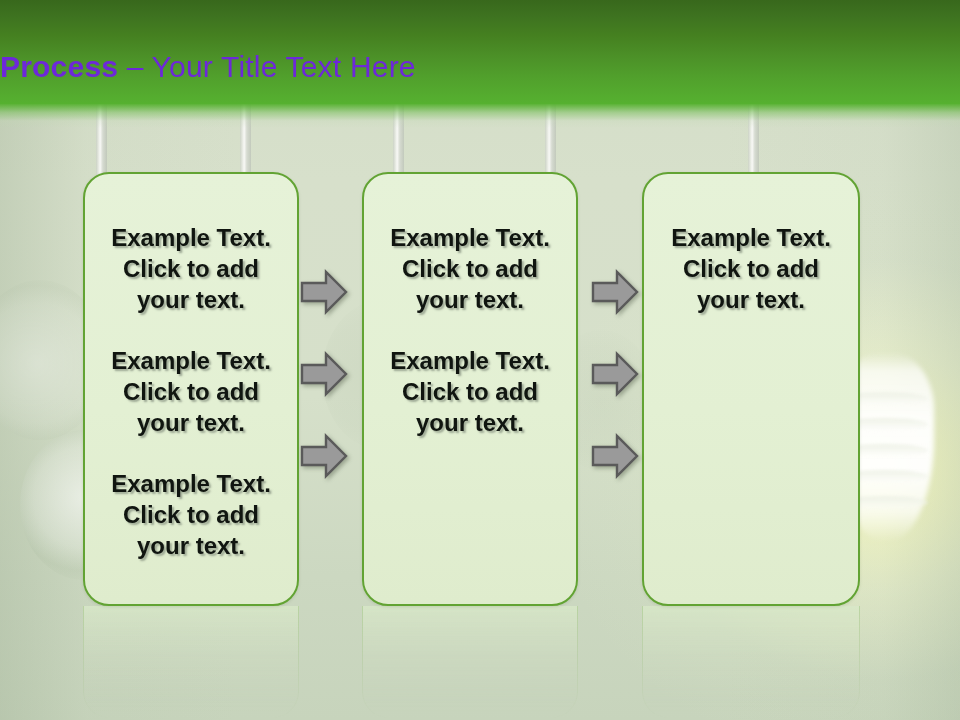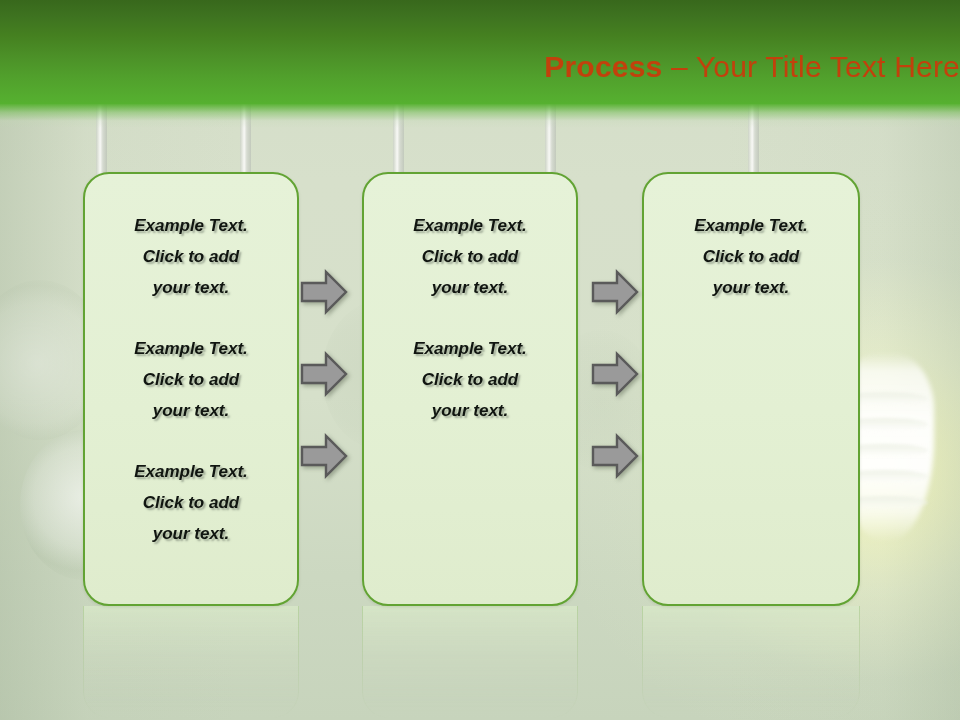--- a/index.html
+++ b/index.html
@@ -106,22 +106,22 @@
   .titlebar-fade {
     position:absolute; left:0; top:104px;
     width:960px; height:24px;
     background:linear-gradient(180deg,
         rgba(86,177,48,0.95) 0%, rgba(120,190,90,0.55) 35%,
         rgba(190,215,175,0.22) 70%, rgba(211,221,199,0) 100%);
   }
   .title {
     position:absolute; left:0; top:50px;
     width:960px;
-    text-align:right;
-    color:#c2410c;
+    text-align:left;
+    color:#6d28d9;
     font-size:30px;
     line-height:34px;
     letter-spacing:0.2px;
     white-space:nowrap;
   }
   .title b { font-weight:700; }
   .title span.light { font-weight:400; }
 
   
   .pbox {
@@ -129,28 +129,28 @@
     border:2.5px solid #62a333;
     border-radius:26px;
     background:linear-gradient(180deg, #e6f2d8 0%, #e3f0d3 55%, #dfeccd 100%);
     box-shadow:0 1px 3px rgba(90,110,70,0.18);
   }
   .pbox-inner {
     padding:36px 14px 0 14px;
     text-align:center;
   }
   .ptext {
-    font-size:17px;
+    font-size:24px;
     line-height:31px;
-    font-style:italic;
     font-weight:600;
     color:#101510;
     text-shadow:2px 2px 2px rgba(120,130,115,0.65);
     margin-bottom:30px;
     white-space:pre-line;
+    margin-top:12px;
   }
   .ptext:last-child { margin-bottom:0; }
 
   
   .refl {
     position:absolute;
     border:1.6px solid rgba(120,168,80,0.30);
     border-top:none;
     border-radius:0 0 26px 26px;
     background:linear-gradient(180deg,

